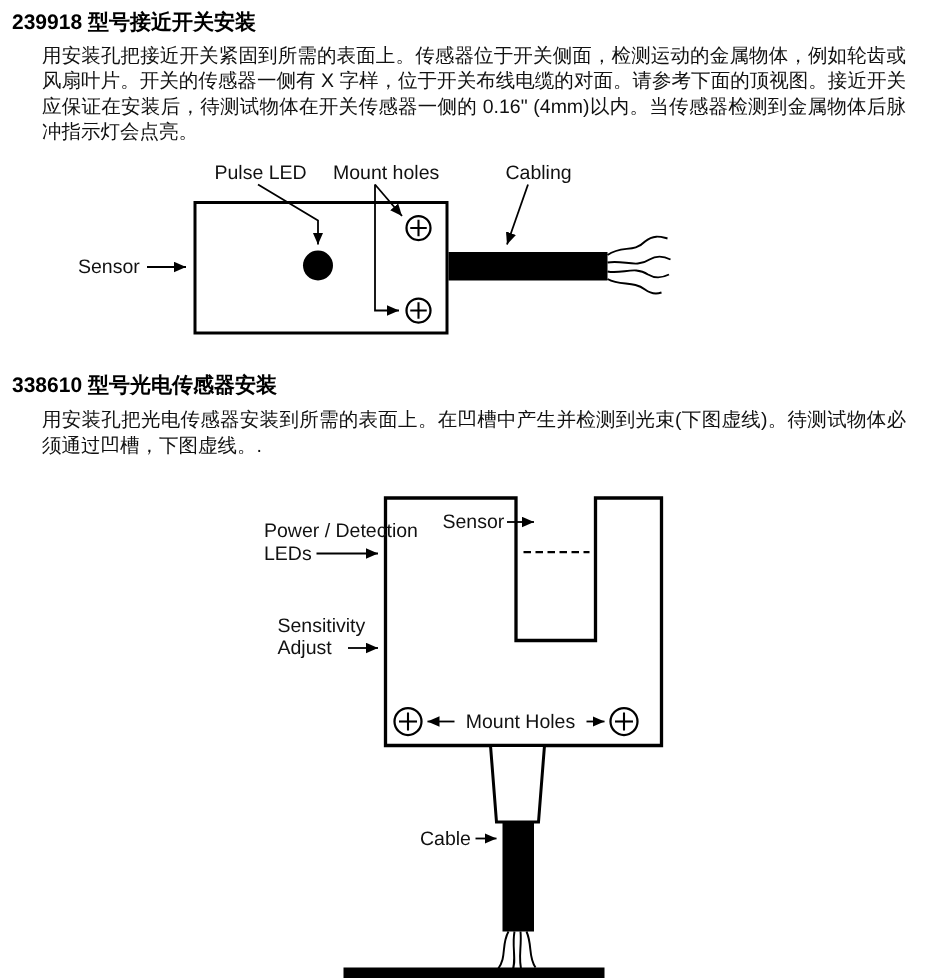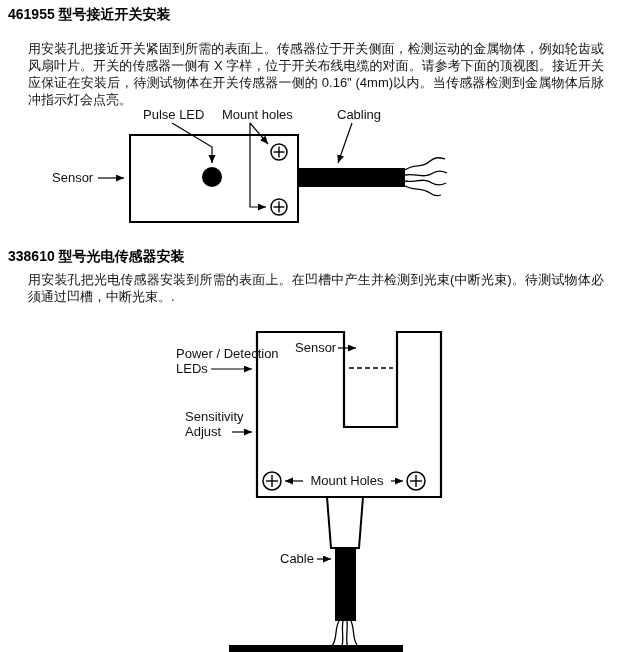--- a/index.html
+++ b/index.html
@@ -29,23 +29,23 @@
   svg text{
     font-family:"Liberation Sans","DejaVu Sans",sans-serif;
     font-size:13px;fill:#111;
   }
 </style>
 </head>
 <body>
 
 <div class="page">
 
-  <div class="heading" style="top:6px;">461955 型号接近开关安装</div>
+  <div class="heading" style="top:6px;">239918 型号接近开关安装</div>
 
-  <p class="body-text" style="top:40px;">用安装孔把接近开关紧固到所需的表面上。传感器位于开关侧面，检测运动的金属物体，例如轮齿或风扇叶片。开关的传感器一侧有 X 字样，位于开关布线电缆的对面。请参考下面的顶视图。接近开关应保证在安装后，待测试物体在开关传感器一侧的 0.16" (4mm)以内。当传感器检测到金属物体后脉冲指示灯会点亮。</p>
+  <p class="body-text" style="top:28px;">用安装孔把接近开关紧固到所需的表面上。传感器位于开关侧面，检测运动的金属物体，例如轮齿或风扇叶片。开关的传感器一侧有 X 字样，位于开关布线电缆的对面。请参考下面的顶视图。接近开关应保证在安装后，待测试物体在开关传感器一侧的 0.16" (4mm)以内。当传感器检测到金属物体后脉冲指示灯会点亮。</p>
 
   <svg class="diagram" style="top:103px;" width="628" height="140" viewBox="0 0 628 140">
     <defs>
       <marker id="arr1" markerUnits="userSpaceOnUse" markerWidth="9" markerHeight="8" refX="8" refY="3.5" orient="auto">
         <path d="M0,0 L8,3.5 L0,7 Z" fill="#000"></path>
       </marker>
     </defs>
 
     <text x="143" y="16">Pulse LED</text>
     <text x="222" y="16">Mount holes</text>
@@ -78,21 +78,21 @@
     <g fill="none" stroke="#000" stroke-width="1.3">
       <path d="M405,67 C415,60 422,66 430,58 C436,53 441,55 445,56"></path>
       <path d="M405,72 C416,70 424,76 433,70 C438,67 443,68 447,70"></path>
       <path d="M405,78 C415,80 423,74 432,80 C437,83 442,82 446,80"></path>
       <path d="M405,83 C414,88 422,84 430,90 C434,93 438,93 441,92"></path>
     </g>
   </svg>
 
   <div class="heading" style="top:248px;">338610 型号光电传感器安装</div>
 
-  <p class="body-text" style="top:271px;">用安装孔把光电传感器安装到所需的表面上。在凹槽中产生并检测到光束(中断光束)。待测试物体必须通过凹槽，中断光束。.</p>
+  <p class="body-text" style="top:271px;">用安装孔把光电传感器安装到所需的表面上。在凹槽中产生并检测到光束(下图虚线)。待测试物体必须通过凹槽，下图虚线。.</p>
 
   <svg class="diagram" style="top:318px;" width="628" height="334" viewBox="0 0 628 334">
     <defs>
       <marker id="arr2" markerUnits="userSpaceOnUse" markerWidth="9" markerHeight="8" refX="8" refY="3.5" orient="auto">
         <path d="M0,0 L8,3.5 L0,7 Z" fill="#000"></path>
       </marker>
     </defs>
 
     <path d="M257,14 L344,14 L344,109 L397,109 L397,14 L441,14 L441,179 L257,179 Z" fill="#fff" stroke="#000" stroke-width="2.2"></path>
 

